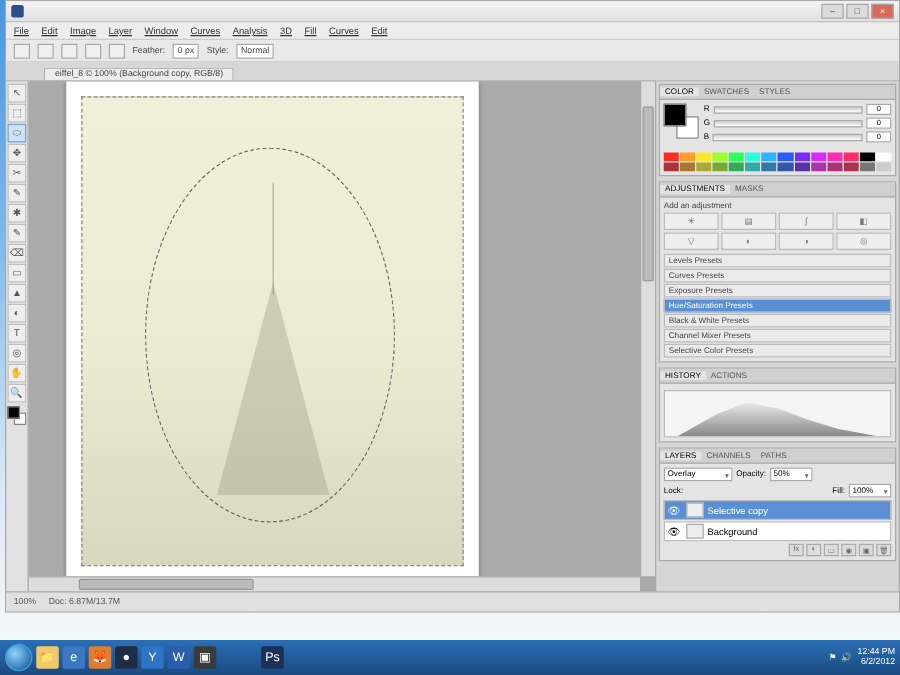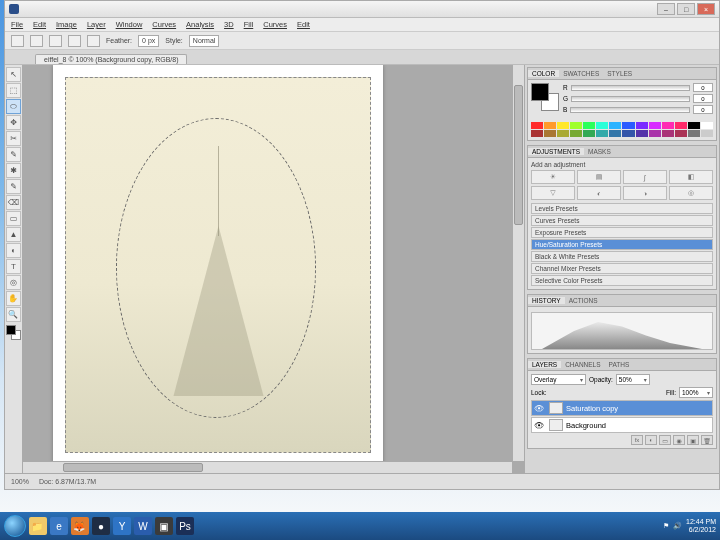--- a/index.html
+++ b/index.html
@@ -383,21 +383,21 @@
             <span style="flex:1"></span>
             <span>Fill:</span>
             <div class="dd" style="width:34px;">
                   <span>100%</span>
                 </div>
           </div>
           <div id="layer-rows">
                 <div class="layer-row sel">
                   <span class="eye">👁</span>
                   <span class="thumb"></span>
-                  <span>Saturation copy</span>
+                  <span>Selective copy</span>
                 </div>
                 <div class="layer-row">
                   <span class="eye">👁</span>
                   <span class="thumb"></span>
                   <span>Background</span>
                 </div>
               </div>
           <div class="layer-footer">
             <span>fx</span>
             <span>◐</span>
@@ -421,21 +421,21 @@
 <div class="taskbar">
   <div class="start-orb"></div>
   <div id="tb-icons" style="display:flex;gap:3px;">
       <div class="tb-icon" style="background: rgb(240, 201, 106); color: rgb(255, 255, 255);">📁</div>
       <div class="tb-icon" style="background: rgb(58, 120, 196); color: rgb(255, 255, 255);">e</div>
       <div class="tb-icon" style="background: rgb(224, 123, 47); color: rgb(255, 255, 255);">🦊</div>
       <div class="tb-icon" style="background: rgb(31, 45, 68); color: rgb(255, 255, 255);">●</div>
       <div class="tb-icon" style="background: rgb(46, 116, 198); color: rgb(255, 255, 255);">Y</div>
       <div class="tb-icon" style="background: rgb(42, 93, 173); color: rgb(255, 255, 255);">W</div>
       <div class="tb-icon" style="background: rgb(59, 59, 59); color: rgb(255, 255, 255);">▣</div>
-      <div class="tb-icon" style="background: rgb(27, 47, 87); color: rgb(255, 255, 255);">Ps</div>
+      <div class="tb-icon" style="background: rgb(27, 47, 87); color: rgb(255, 255, 255); margin-left: 33px;">Ps</div>
     </div>
   <div class="tb-spacer"></div>
   <div class="tray">
     <span>⚑</span>
     <span>🔊</span>
     <div class="clock">
       <div>12:44 PM</div>
       <div>6/2/2012</div>
     </div>
   </div>

